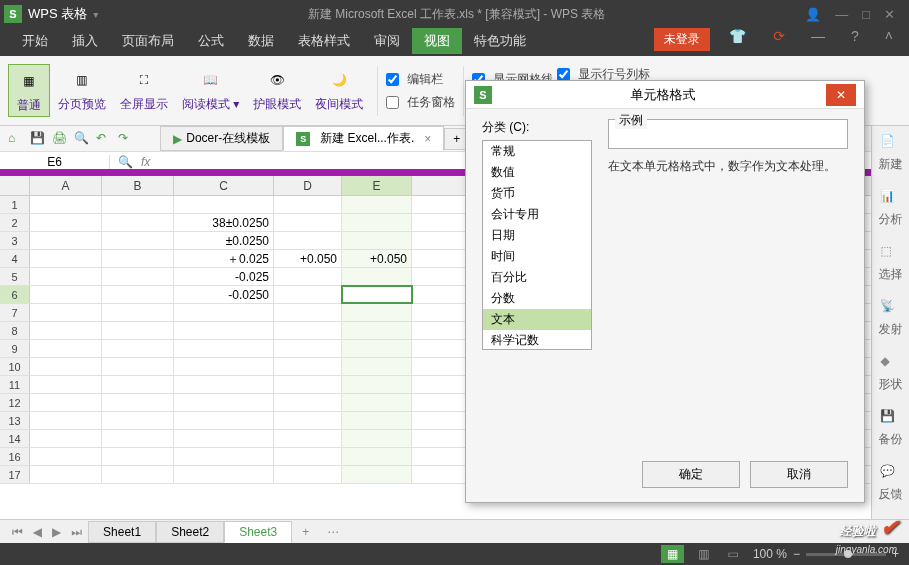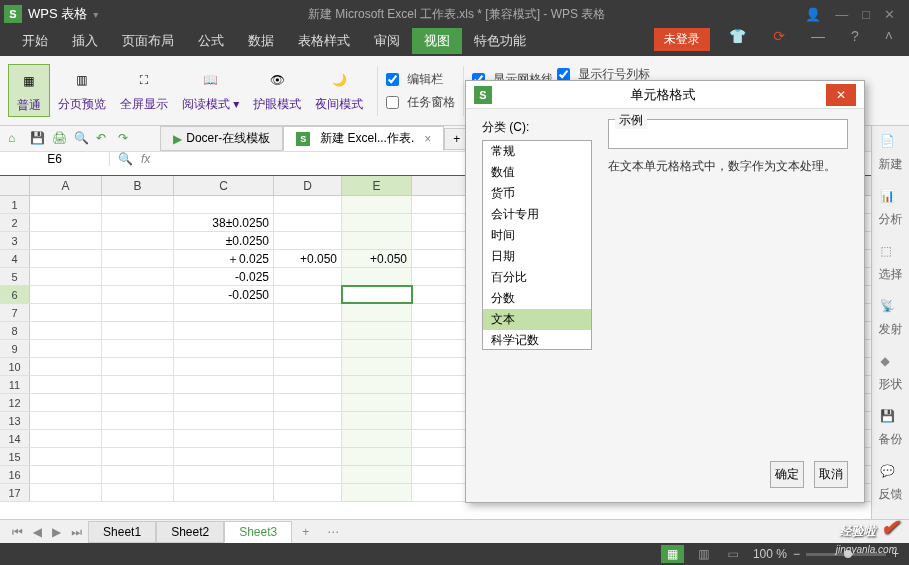--- a/index.html
+++ b/index.html
@@ -24,21 +24,21 @@
 .ribbon-label{font-size:12px;color:#4c1d95}
 .ribbon-sep{width:1px;height:50px;background:#ddd;margin:0 4px}
 .ribbon-chk{display:flex;align-items:center;gap:8px;font-size:12px;color:#444}
 .ribbon-chk input{width:13px;height:13px}
 .ribbon-col{display:flex;flex-direction:column;gap:6px}
 .qat{height:26px;background:#f5f5f5;border-bottom:1px solid #ddd;display:flex;align-items:center;padding:0 8px;gap:6px}
 .qat-icon{width:16px;height:16px;color:#4a9b4a}
 .tab-bar{display:flex;align-items:center;margin-left:20px;gap:0}
 .doc-tab{padding:3px 12px;border:1px solid #ccc;background:#f0f0f0;display:flex;align-items:center;gap:4px;font-size:12px}
 .doc-tab.active{background:#fff;border-bottom-color:#fff}
-.namebox-row{height:24px;background:#fff;border-bottom:1px solid #a21caf;display:flex;align-items:flex-start}
+.namebox-row{height:24px;background:#fff;border-bottom:7px solid #a21caf;display:flex;align-items:flex-end}
 .namebox{width:110px;border-right:1px solid #ddd;padding:0 8px;text-align:center;font-size:12px}
 .fx-area{display:flex;align-items:center;padding:0 8px;gap:8px;color:#888}
 .grid-area{position:relative;height:332px;background:#fff;overflow:hidden}
 .col-headers{height:20px;display:flex;background:#f0f0f0;border-bottom:1px solid #ccc}
 .corner{width:30px;border-right:1px solid #ccc}
 .col-h{border-right:1px solid #ccc;text-align:center;font-size:12px;line-height:20px;color:#444}
 .col-h.sel{background:#d4e8c4}
 .rows{display:flex;flex-direction:column}
 .row{height:18px;display:flex;border-bottom:1px solid #e0e0e0}
 .row-h{width:30px;background:#f0f0f0;border-right:1px solid #ccc;text-align:center;font-size:11px;line-height:18px;color:#444}
@@ -71,21 +71,21 @@
 .dlg-left{width:110px}
 .dlg-label{font-size:12px;margin-bottom:4px}
 .cat-list{border:1px solid #aaa;background:#fff;height:210px;overflow:auto}
 .cat-item{padding:2px 8px;font-size:12px;cursor:pointer}
 .cat-item.sel{background:#c4e0a8}
 .dlg-right{flex:1}
 .example-box{border:1px solid #aaa;background:#fff;height:30px;margin-bottom:8px;position:relative}
 .example-label{position:absolute;top:-8px;left:6px;background:#f5f5f5;padding:0 4px;font-size:12px}
 .desc-text{font-size:12px;color:#333;line-height:1.5}
 .dlg-buttons{position:absolute;bottom:14px;right:16px;display:flex;gap:10px}
-.dlg-btn{padding:4px 4px;border:1px solid #aaa;background:#f0f0f0;font-size:12px;cursor:pointer}
+.dlg-btn{padding:4px 36px;border:1px solid #aaa;background:#f0f0f0;font-size:12px;cursor:pointer}
 .watermark{position:absolute;bottom:24px;right:10px;color:#fff;font-size:18px;font-weight:bold;font-style:italic;text-shadow:1px 1px 2px rgba(0,0,0,0.8);z-index:100}
 .watermark .check{color:#d94a2a;font-size:22px}
 .watermark-sub{position:absolute;bottom:10px;right:12px;color:#ddd;font-size:10px;font-style:italic;z-index:100}
 </style>
 </head>
 <body>
 
 <div class="titlebar">
   <div class="app-logo">S</div>
   <span class="app-name">WPS 表格</span>
@@ -320,28 +320,20 @@
       </div>
       <div class="row">
         <div class="row-h">14</div>
         <div class="cell" style="width: 72px;"></div>
         <div class="cell" style="width: 72px;"></div>
         <div class="cell" style="width: 100px;"></div>
         <div class="cell" style="width: 68px;"></div>
         <div class="cell sel-col" style="width: 70px;"></div>
       </div>
       <div class="row">
-        <div class="row-h">15</div>
-        <div class="cell" style="width: 72px;"></div>
-        <div class="cell" style="width: 72px;"></div>
-        <div class="cell" style="width: 100px;"></div>
-        <div class="cell" style="width: 68px;"></div>
-        <div class="cell sel-col" style="width: 70px;"></div>
-      </div>
-      <div class="row">
         <div class="row-h">16</div>
         <div class="cell" style="width: 72px;"></div>
         <div class="cell" style="width: 72px;"></div>
         <div class="cell" style="width: 100px;"></div>
         <div class="cell" style="width: 68px;"></div>
         <div class="cell sel-col" style="width: 70px;"></div>
       </div>
       <div class="row">
         <div class="row-h">17</div>
         <div class="cell" style="width: 72px;"></div>
@@ -423,22 +415,22 @@
     <div class="dlg-close">✕</div>
   </div>
   <div class="dlg-body">
     <div class="dlg-left">
       <div class="dlg-label">分类 (C):</div>
       <div class="cat-list" id="cat-list">
           <div class="cat-item">常规</div>
           <div class="cat-item">数值</div>
           <div class="cat-item">货币</div>
           <div class="cat-item">会计专用</div>
+          <div class="cat-item">日期</div>
           <div class="cat-item">时间</div>
-          <div class="cat-item">日期</div>
           <div class="cat-item">百分比</div>
           <div class="cat-item">分数</div>
           <div class="cat-item sel">文本</div>
           <div class="cat-item">科学记数</div>
         </div>
     </div>
     <div class="dlg-right">
       <div class="example-box">
         <span class="example-label">示例</span>
       </div>

